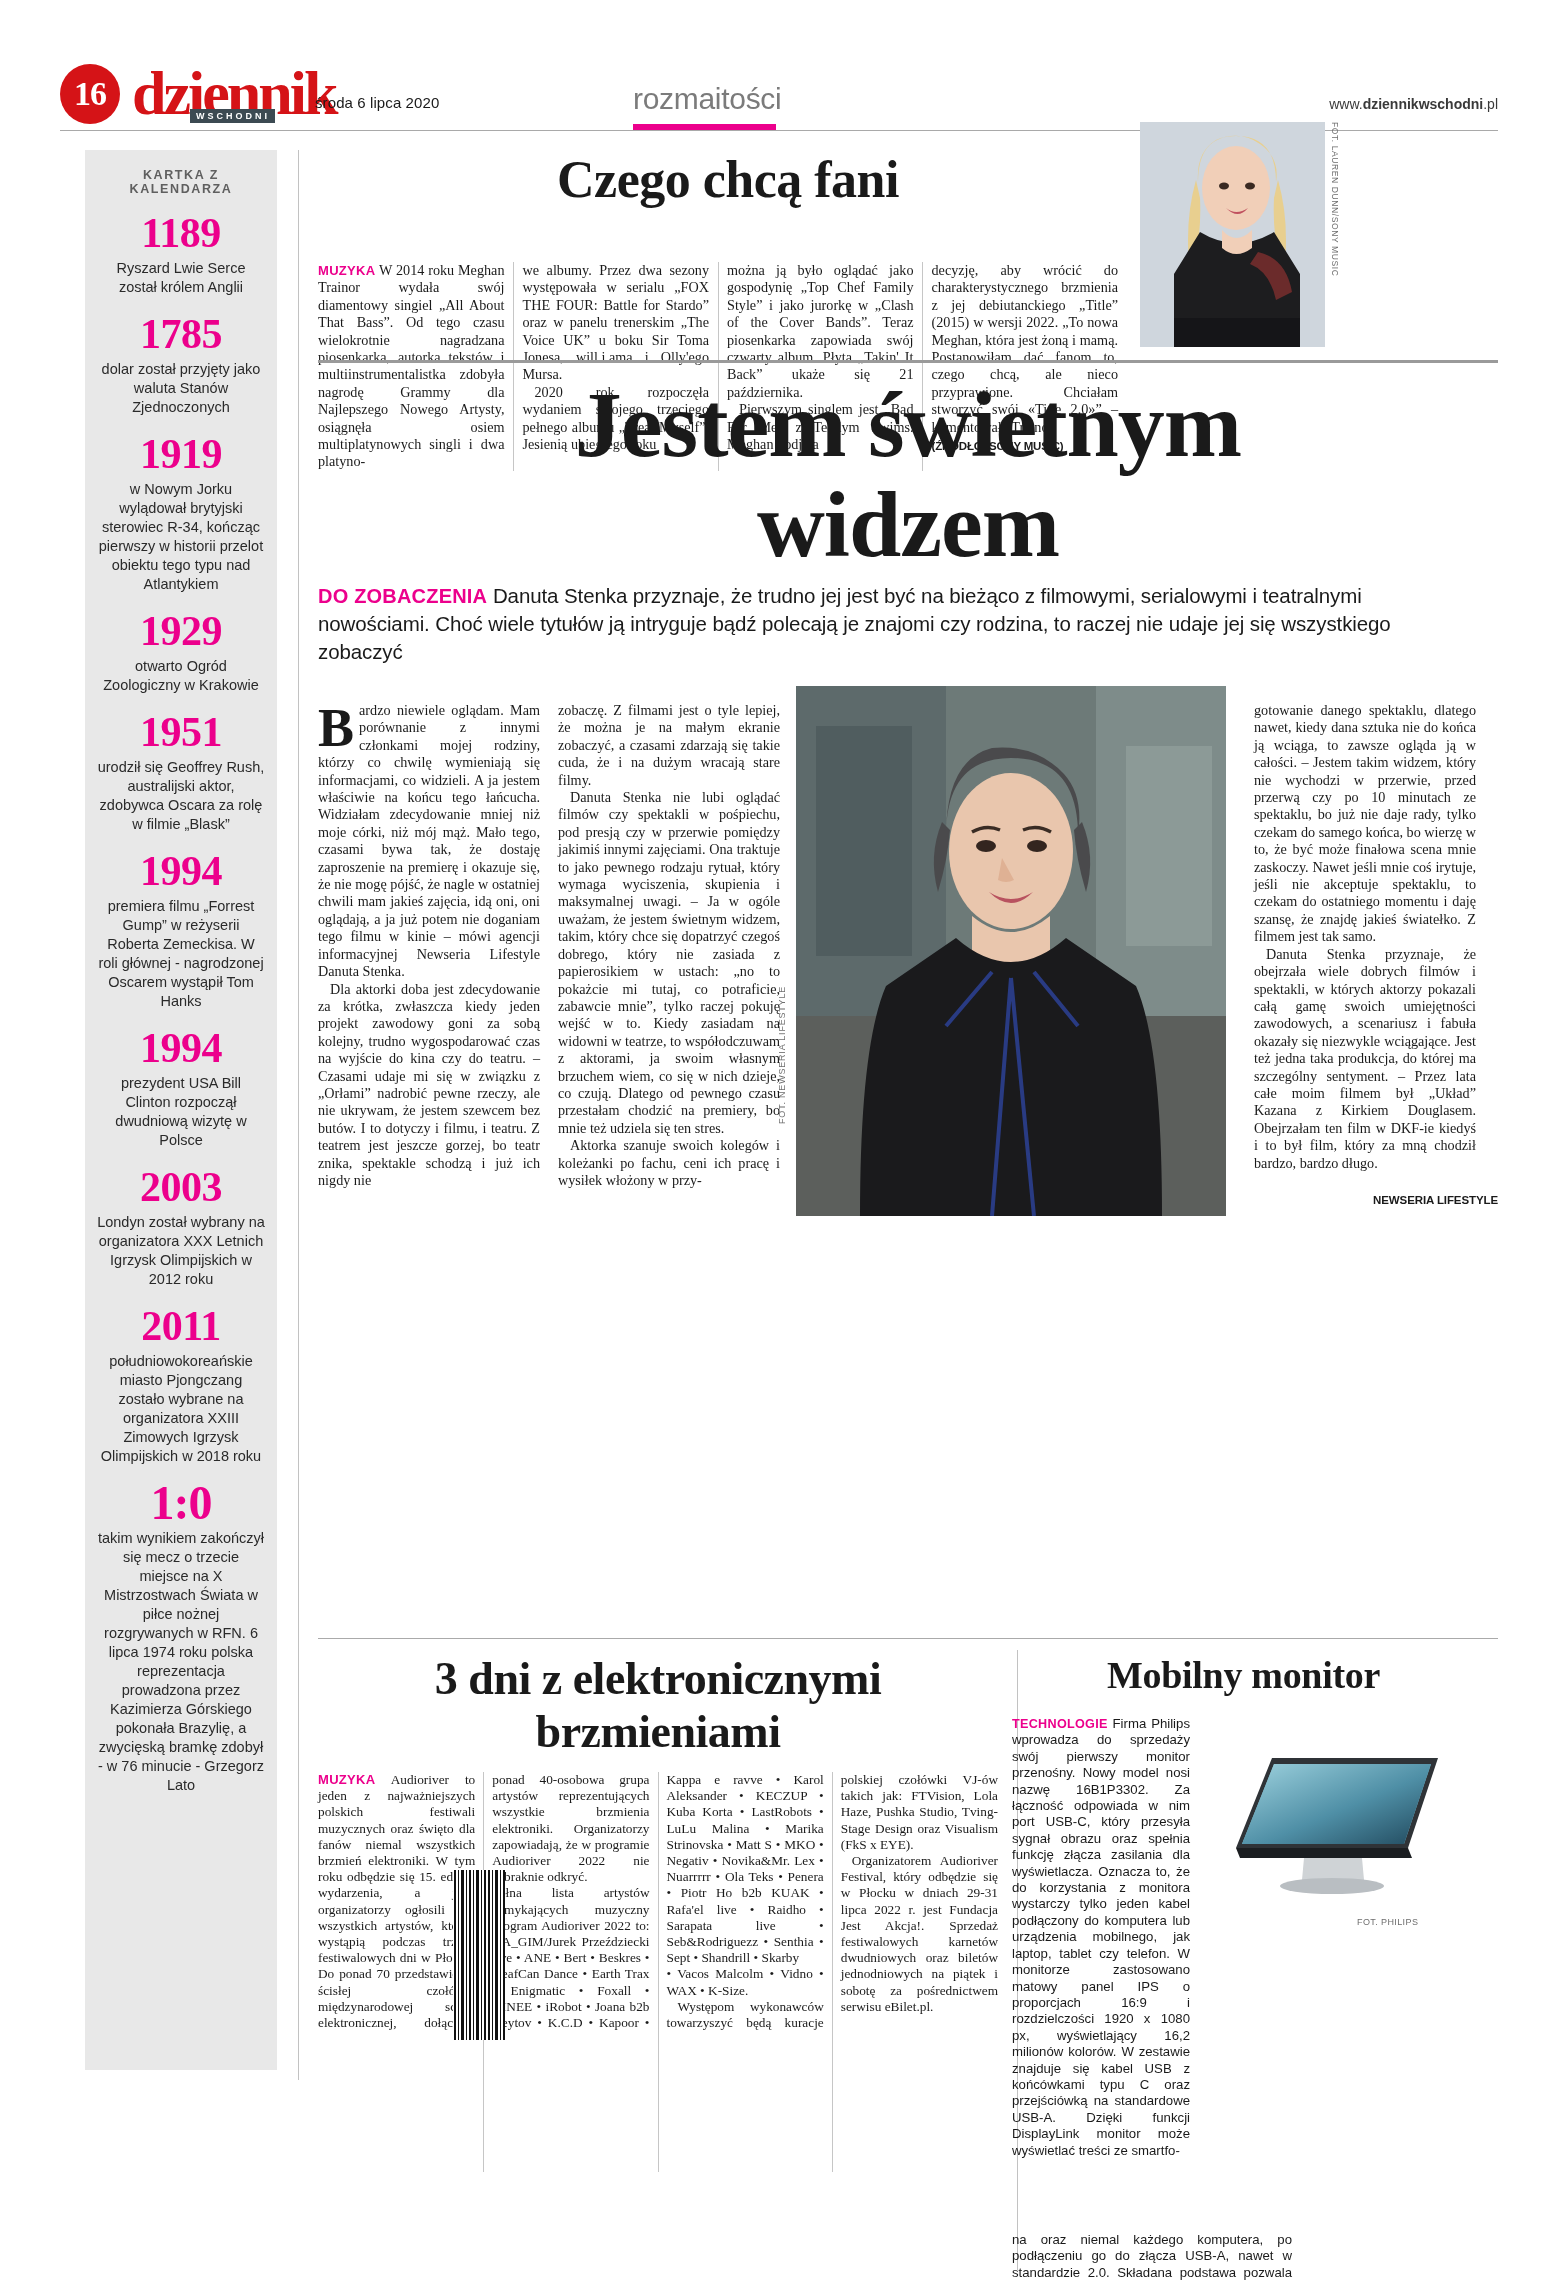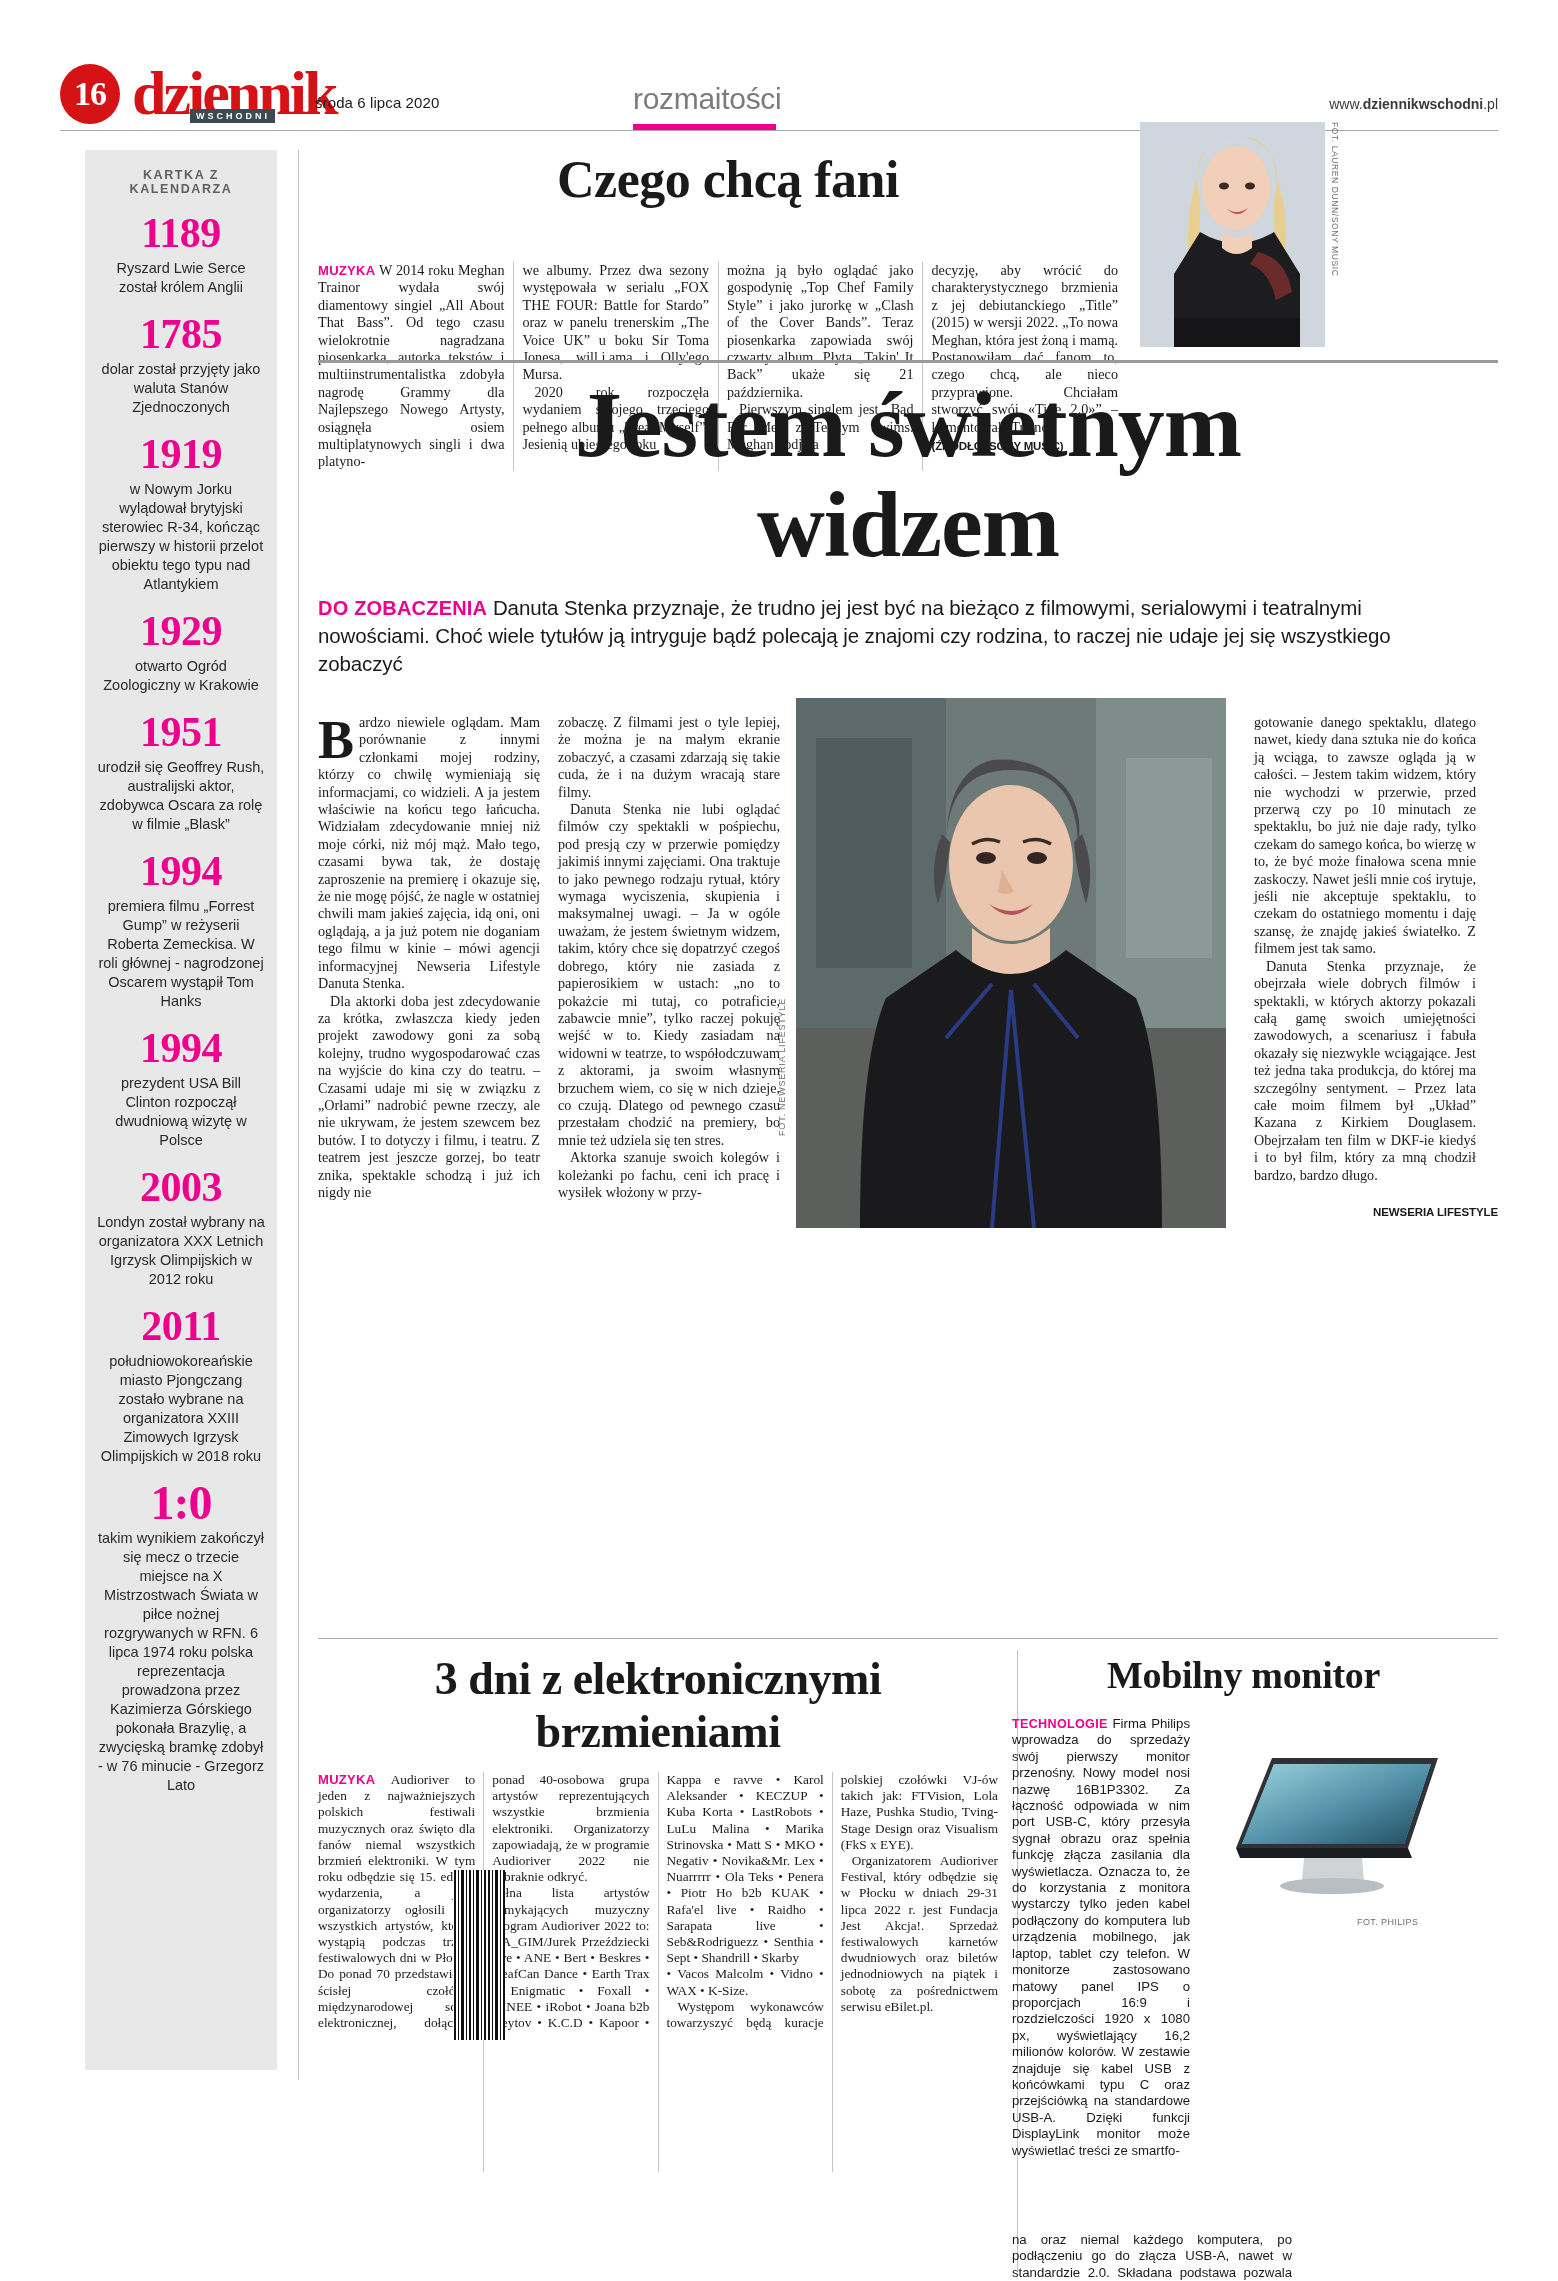--- a/index.html
+++ b/index.html
@@ -134,21 +134,21 @@
   .rule-thick { position:absolute; left:318px; top:360px; width:1180px; height:3px; background:#9a9a9a; }
 
   
   .main-article { position:absolute; left:318px; top:374px; width:1180px; }
   .main-head {
     font-family:"Liberation Serif", serif;
     font-weight:700; font-size:94px; line-height:100px;
     text-align:center; letter-spacing:-1px; margin:0;
   }
   .lede {
-    margin-top:20px; width:1160px;
+    margin-top:8px; width:1160px;
     font-size:20.5px; line-height:28px; color:#1a1a1a;
     letter-spacing:-0.1px;
   }
   .lede .kicker { font-size:20px; letter-spacing:0.2px; }
 
   .main-cols { position:relative; margin-top:20px; height:530px; }
   .col { position:absolute; top:16px; width:222px;
     font-family:"Liberation Serif", serif;
     font-size:14.2px; line-height:17.4px;
     text-align:justify; text-align-last:left; hyphens:auto; }

